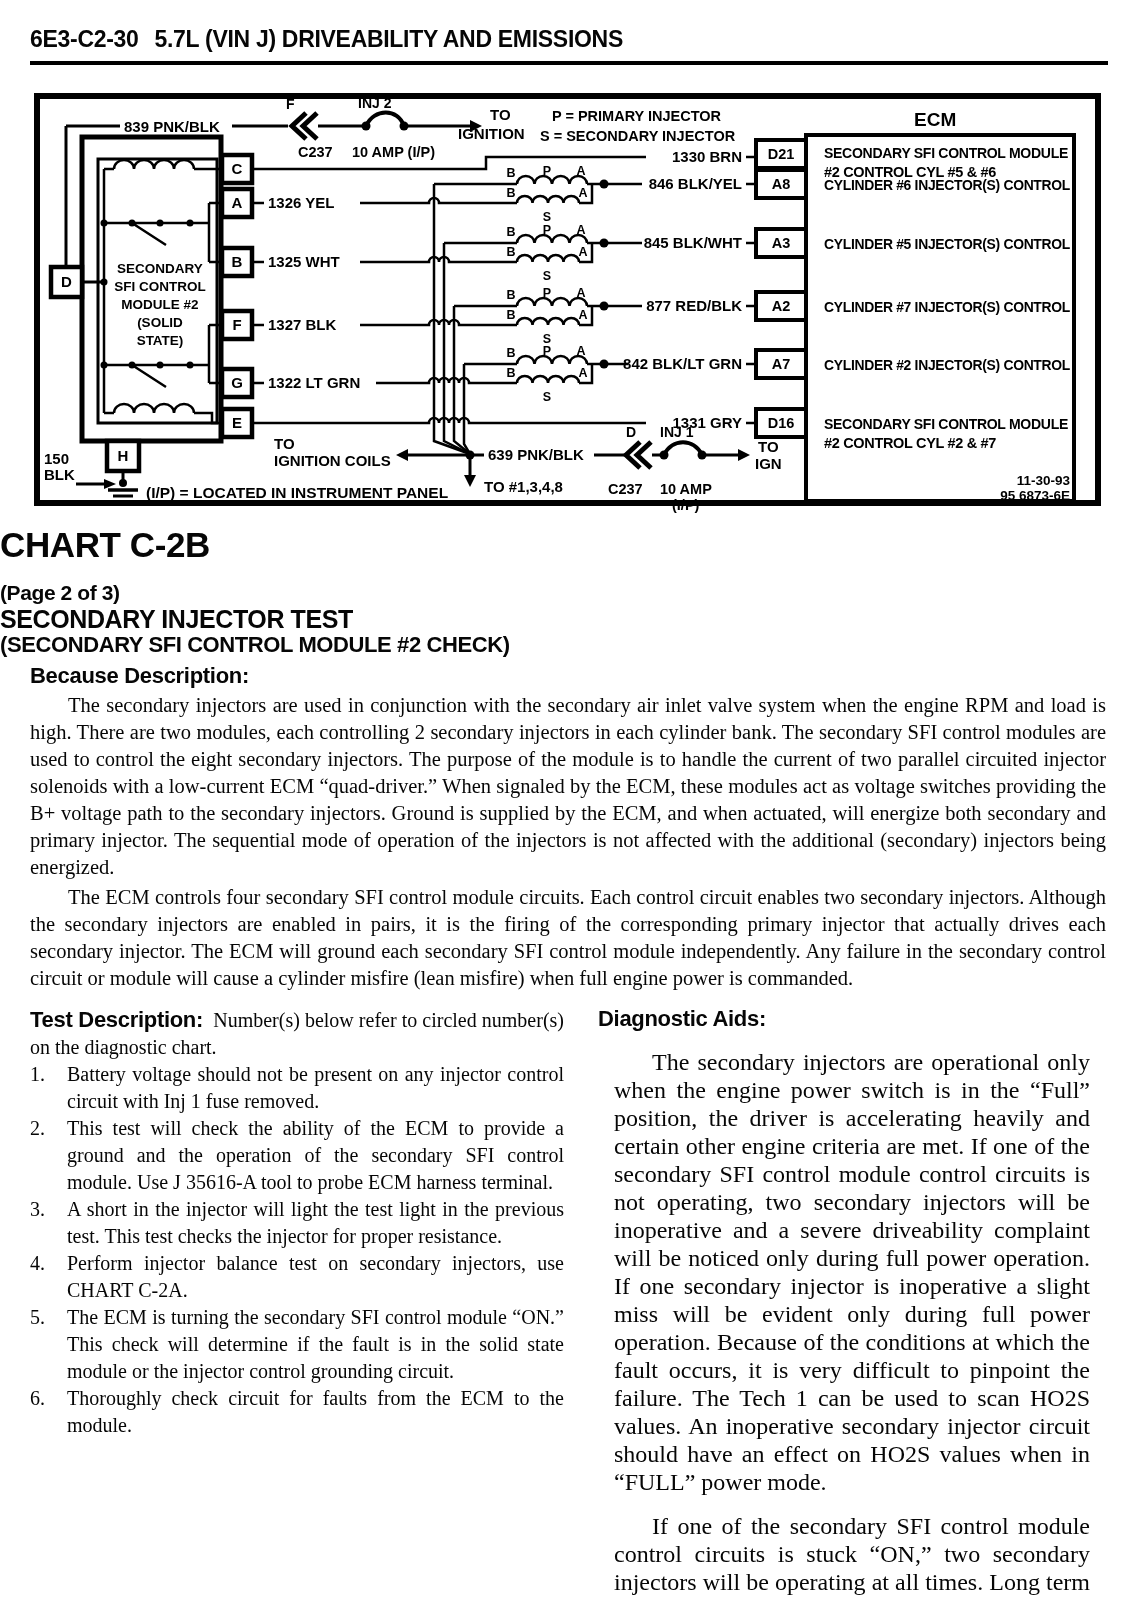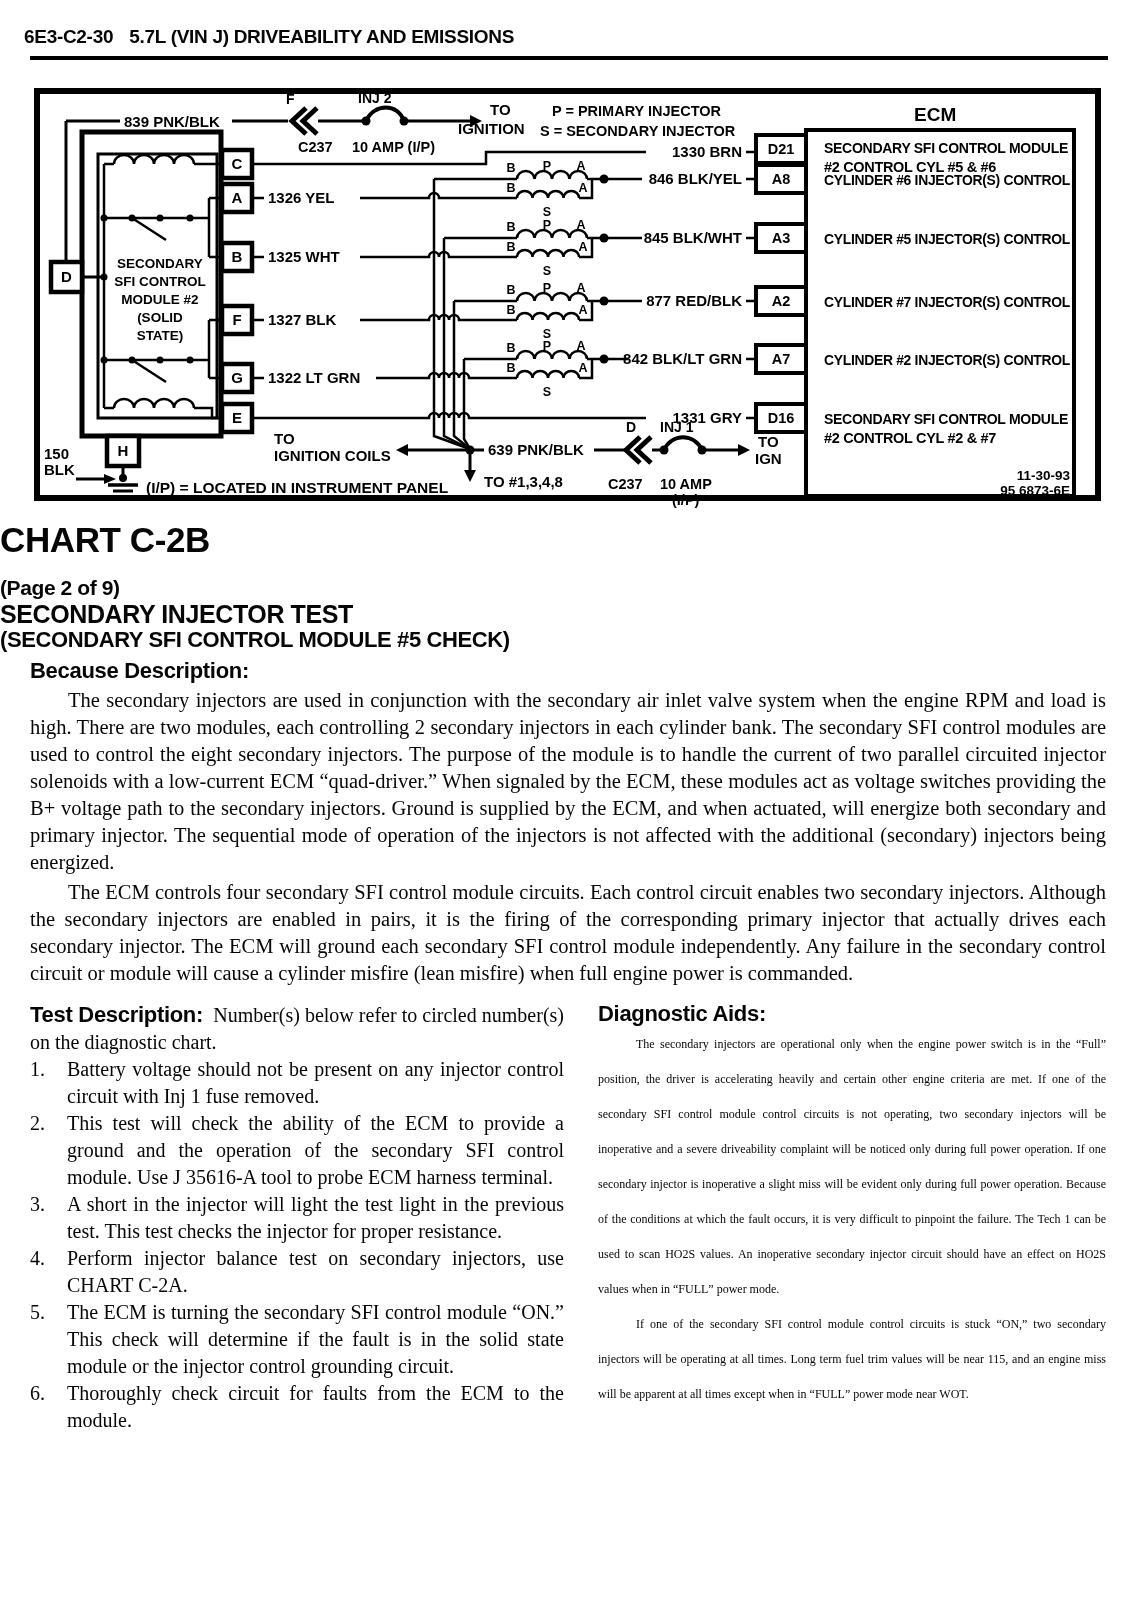--- a/index.html
+++ b/index.html
@@ -1,19 +1,19 @@
 <!DOCTYPE html>
 <html><head>
 <meta charset="utf-8">
 <style>
   html,body{margin:0;padding:0}
   body{width:1136px;height:1600px;background:#fff;color:#060606;overflow:hidden;
        font-family:"Liberation Serif",serif;-webkit-font-smoothing:antialiased}
-  .hdr{padding:26px 30px 0 24px;font-family:"Liberation Sans",sans-serif;font-weight:bold;
-       font-size:19px;letter-spacing:-0.3px;white-space:nowrap}
+  .hdr{padding:26px 30px 0 30px;font-family:"Liberation Sans",sans-serif;font-weight:bold;
+       font-size:23px;letter-spacing:-0.3px;white-space:nowrap}
   .hdr .code{margin-right:16px}
   .rule{height:4px;background:#000;margin:8px 28px 0 30px}
   .diagram{margin:28px 0 0 34px;width:1068px;height:420px}
   svg{display:block}
   svg text{font-family:"Liberation Sans",sans-serif;font-weight:bold;fill:#000}
   .titles{text-align:left;font-family:"Liberation Sans",sans-serif;font-weight:bold;margin-top:12px;line-height:1.12;letter-spacing:-0.4px}
   .t-chart{font-size:35px;margin-bottom:17px}
   .t-page{font-size:21px}
   .t-l1{font-size:25px}
   .t-l2{font-size:22px}
@@ -22,21 +22,21 @@
   .h2{font-family:"Liberation Sans",sans-serif;font-weight:bold;font-size:22px;letter-spacing:-0.3px}
   .cd{font-size:20.5px;line-height:27px;text-align:justify;text-indent:38px;margin:3px 0 0 0}
   .cols{display:flex;gap:34px;margin-top:14px}
   .col-left{width:534px;flex:none}
   .col-right{flex:1}
   .intro{font-size:20px;line-height:27px;text-align:justify;margin:0}
   .titem{display:flex;font-size:20px;line-height:27px}
   .tnum{width:37px;flex:none}
   .ttext{flex:1;text-align:justify}
   .da-h{}
-  .da{font-size:12px;line-height:35px;text-align:justify;text-indent:38px;margin:0}
+  .da{font-size:24px;line-height:28px;text-align:justify;text-indent:38px;margin:16px}
 </style>
 </head>
 <body>
 
 <div class="hdr">
   <span class="code">6E3-C2-30</span><span>5.7L (VIN J) DRIVEABILITY AND EMISSIONS</span>
 </div>
 <div class="rule"></div>
 
 <div class="diagram">
@@ -281,23 +281,23 @@
     <text x="626" y="401" font-size="14.5">10 AMP</text>
     <text x="638" y="417" font-size="14.5">(I/P)</text>
     <text x="724" y="359" font-size="15">TO</text>
     <text x="721" y="376" font-size="15">IGN</text>
   </g>
 </svg>
 </div>
 
 <div class="titles">
   <div class="t-chart">CHART C-2B</div>
-  <div class="t-page">(Page 2 of 9)</div>
+  <div class="t-page">(Page 2 of 3)</div>
   <div class="t-l1">SECONDARY INJECTOR TEST</div>
-  <div class="t-l2">(SECONDARY SFI CONTROL MODULE #5 CHECK)</div>
+  <div class="t-l2">(SECONDARY SFI CONTROL MODULE #2 CHECK)</div>
 </div>
 
 <div class="content">
   <div class="h2">Because Description:</div>
   <p class="cd">The secondary injectors are used in conjunction with the secondary air inlet valve system when the engine RPM and load is high.  There are two modules, each controlling 2 secondary injectors in each cylinder bank.  The secondary SFI control modules are used to control the eight secondary injectors.  The purpose of the module is to handle the current of two parallel circuited injector solenoids with a low-current ECM “quad-driver.”  When signaled by the ECM, these modules act as voltage switches providing the B+ voltage path to the secondary injectors.  Ground is supplied by the ECM, and when actuated, will energize both secondary and primary injector.  The sequential mode of operation of the injectors is not affected with the additional (secondary) injectors being energized.</p>
   <p class="cd">The ECM controls four secondary SFI control module circuits.  Each control circuit enables two secondary injectors.  Although the secondary injectors are enabled in pairs, it is the firing of the corresponding primary injector that actually drives each secondary injector.  The ECM will ground each secondary SFI control module independently.  Any failure in the secondary control circuit or module will cause a cylinder misfire (lean misfire) when full engine power is commanded.</p>
 
   <div class="cols">
     <div class="col-left">
       <p class="intro"><span class="h2">Test Description:</span>&nbsp; <span>Number(s) below refer to circled number(s) on the diagnostic chart.</span></p>

